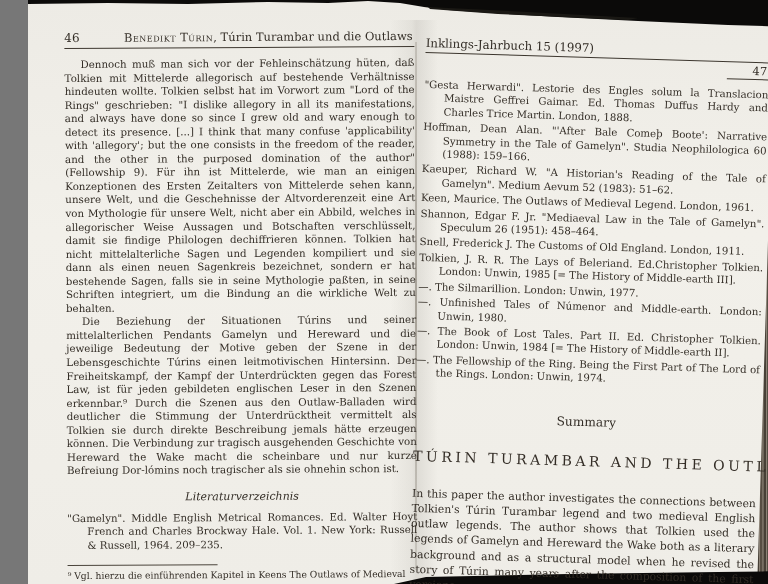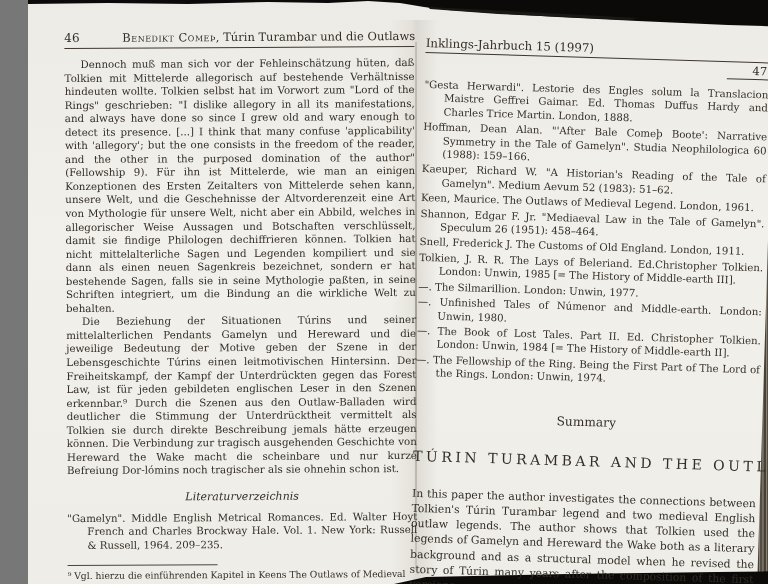--- a/index.html
+++ b/index.html
@@ -86,21 +86,21 @@
     <polygon fill="#0b0a09" points="768,16 366,16 398,9 540,6 690,4 768,3"></polygon>
   </svg>
 
   <div id="gutter-shade" class="artifact"></div>
   <div id="gutter-line" class="artifact"></div>
 
   <div id="page-left" class="page">
 
     <div class="lp-header">
       <span class="lp-pagenum">46</span>
-      <span class="lp-runtitle"><span class="lp-author">Benedikt Comeþ</span><span>, Túrin Turambar und die Outlaws</span></span>
+      <span class="lp-runtitle"><span class="lp-author">Benedikt Túrin</span><span>, Túrin Turambar und die Outlaws</span></span>
     </div>
 
     <div class="body-text">
       <p>Dennoch muß man sich vor der Fehleinschätzung hüten, daß Tolkien mit Mittelerde allegorisch auf bestehende Verhältnisse hindeuten wollte. Tolkien selbst hat im Vorwort zum "Lord of the Rings" geschrieben: "I dislike allegory in all its manifestations, and always have done so since I grew old and wary enough to detect its presence. [...] I think that many confuse 'applicability' with 'allegory'; but the one consists in the freedom of the reader, and the other in the purposed domination of the author" (Fellowship 9). Für ihn ist Mittelerde, wie man an einigen Konzeptionen des Ersten Zeitalters von Mittelerde sehen kann, unsere Welt, und die Geschehnisse der Altvorderenzeit eine Art von Mythologie für unsere Welt, nicht aber ein Abbild, welches in allegorischer Weise Aussagen und Botschaften verschlüsselt, damit sie findige Philologen dechiffrieren können. Tolkien hat nicht mittelalterliche Sagen und Legenden kompiliert und sie dann als einen neuen Sagenkreis bezeichnet, sondern er hat bestehende Sagen, falls sie in seine Mythologie paßten, in seine Schriften integriert, um die Bindung an die wirkliche Welt zu behalten.</p>
       <p>Die Beziehung der Situationen Túrins und seiner mittelalterlichen Pendants Gamelyn und Hereward und die jeweilige Bedeutung der Motive geben der Szene in der Lebensgeschichte Túrins einen leitmotivischen Hintersinn. Der Freiheitskampf, der Kampf der Unterdrückten gegen das Forest Law, ist für jeden gebildeten englischen Leser in den Szenen erkennbar.⁹ Durch die Szenen aus den Outlaw-Balladen wird deutlicher die Stimmung der Unterdrücktheit vermittelt als Tolkien sie durch direkte Beschreibung jemals hätte erzeugen können. Die Verbindung zur tragisch ausgehenden Geschichte von Hereward the Wake macht die scheinbare und nur kurze Befreiung Dor-lómins noch tragischer als sie ohnehin schon ist.</p>
     </div>
 
     <div class="lit-heading">Literaturverzeichnis</div>
 
     <div class="bib-entry">"Gamelyn". Middle English Metrical Romances. Ed. Walter Hoyt French and Charles Brockway Hale. Vol. 1. New York: Russell &amp; Russell, 1964. 209–235.</div>

